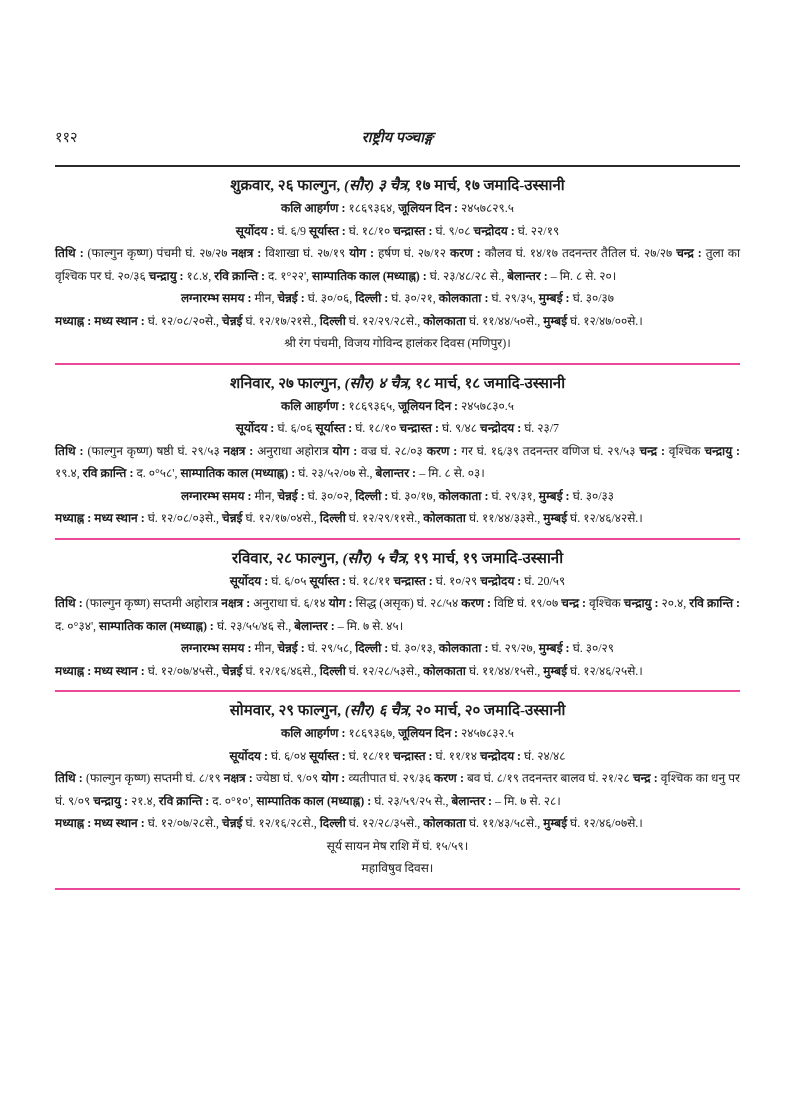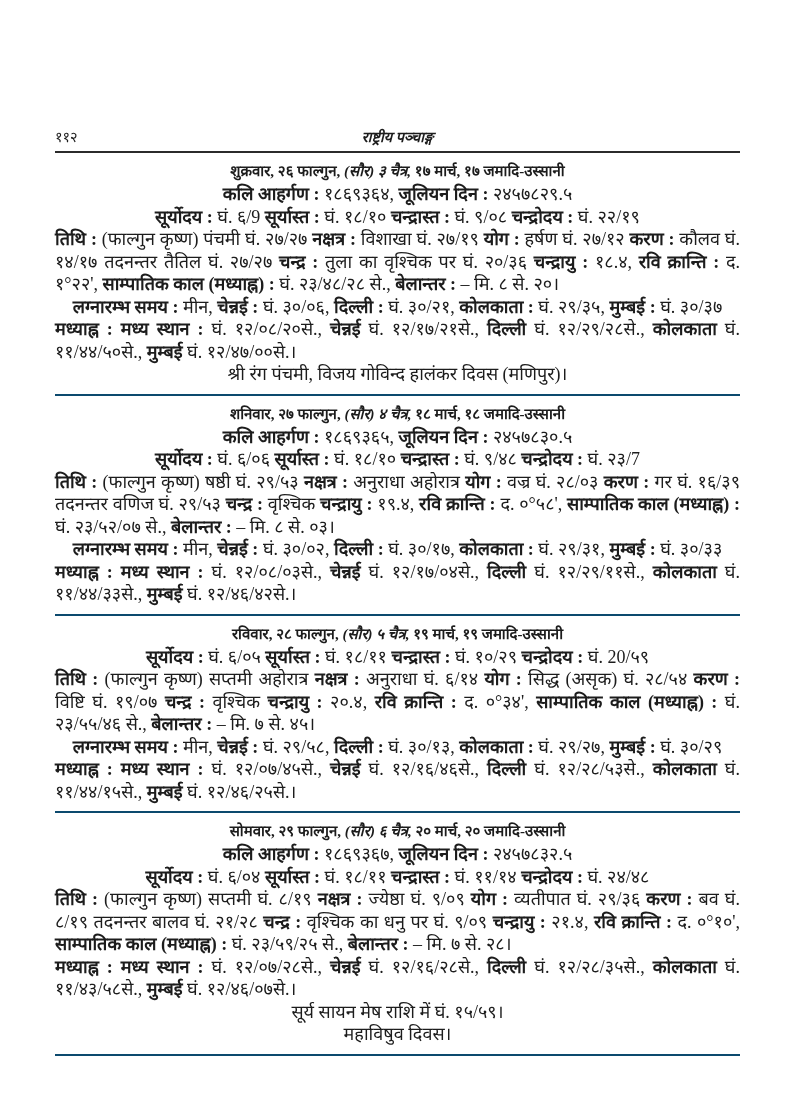--- a/index.html
+++ b/index.html
@@ -8,32 +8,32 @@
     background: #ffffff;
     color: #1c1c1c;
     font-family: "Liberation Serif", "DejaVu Serif", serif;
     overflow: hidden;
   }
   .page { padding: 126px 51px 0 55px; }
   .header {
     position: relative;
     line-height: 22px;
     font-size: 14px;
-    padding-bottom: 2px;
+    padding-bottom: 16px;
     border-bottom: 2.5px solid #2b2b2b;
   }
   .page-number { font-size: 14.5px; }
   .header-title {
     position: absolute; left: 50%; transform: translateX(-50%);
     font-style: italic; font-weight: bold; font-size: 14.5px;
     white-space: nowrap;
     text-align: center;
   }
-  .entry { border-bottom: 2px solid #0c4a6e; padding: 6px 0 8px; }
-  .line { font-size: 18px; line-height: 22.5px; }
+  .entry { border-bottom: 2px solid #ec4899; padding: 6px 0 8px; }
+  .line { font-size: 12px; line-height: 22.5px; }
   .title-line { font-size: 15px; font-weight: bold; line-height: 24px; }
   .center { text-align: center; }
   .justify { text-align: justify; }
   .seg    { font-weight: normal; font-style: normal; }
   .seg-b  { font-weight: bold; }
   .seg-bi { font-weight: bold; font-style: italic; }
 </style>
 </head>
 <body>
 

